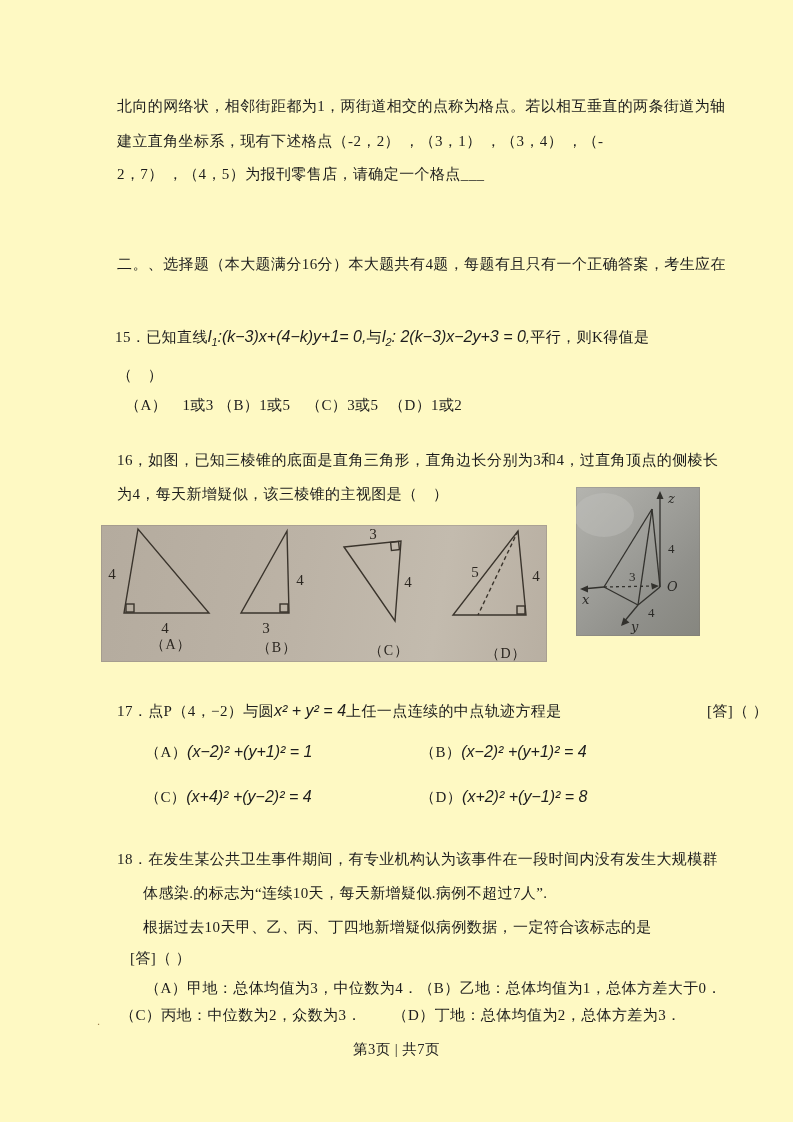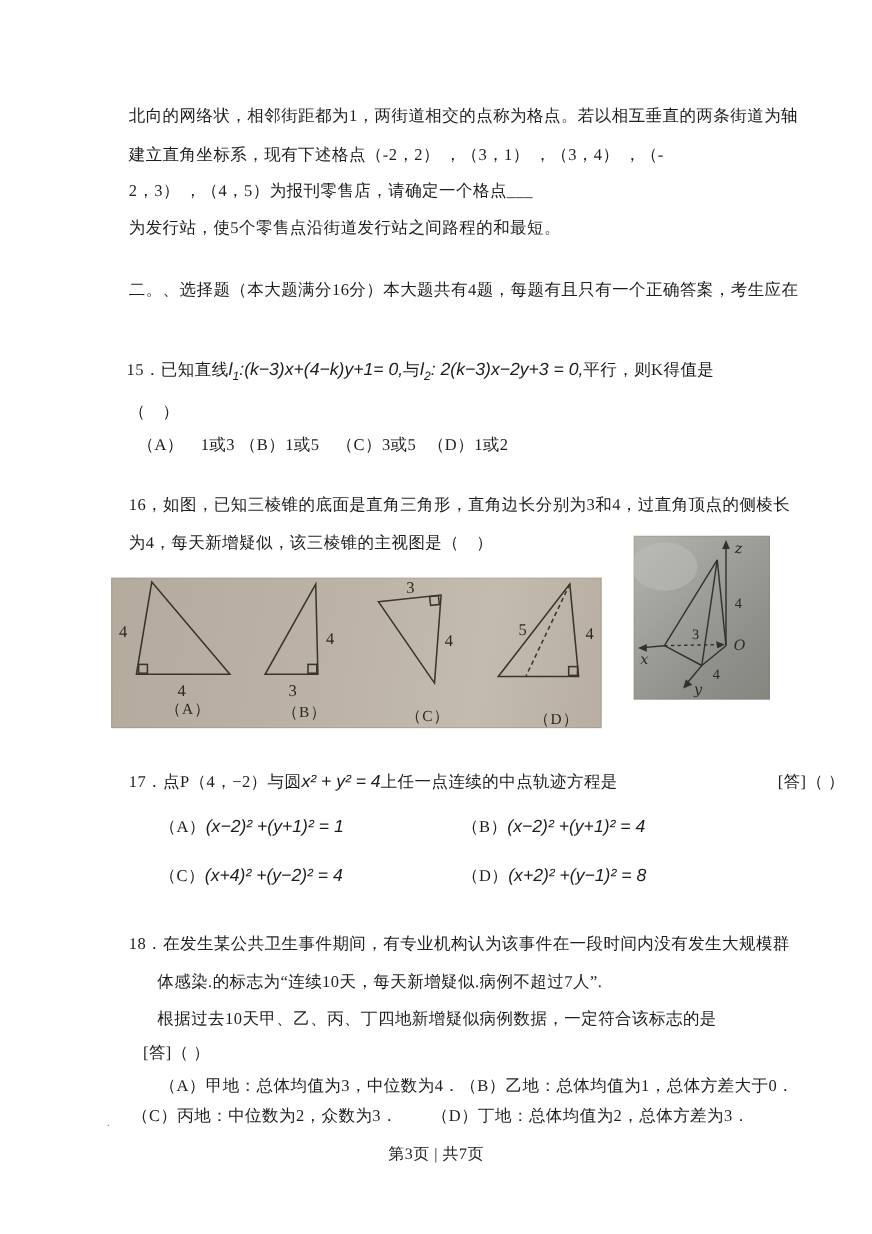--- a/index.html
+++ b/index.html
@@ -1,19 +1,19 @@
 <!DOCTYPE html>
 <html><head>
 <meta charset="utf-8">
 <style>
   html,body{margin:0;padding:0;background:#888;}
   .page{
     position:relative;
     width:793px;height:1122px;
-    background:#ffffff;
+    background:#fef9c3;
     font-family:"Liberation Serif","DejaVu Serif",serif;
     color:#1d1d1d;
     overflow:hidden;
   }
   .line{
     position:absolute;
     white-space:nowrap;
     font-size:15px;
     line-height:22px;
     letter-spacing:0.4px;
@@ -47,23 +47,22 @@
   .lead-dot{font-size:11px;color:#9d8250;}
 </style>
 </head>
 <body>
 
 <div class="page">
 
   <div class="line" style="left:117px;top:95px">北向的网络状，相邻街距都为1，两街道相交的点称为格点。若以相互垂直的两条街道为轴</div>
   <div class="line" style="left:117px;top:130px">建立直角坐标系，现有下述格点（-2，2） ，（3，1） ，（3，4） ，（-</div>
   <div class="line" style="left:117px;top:163px">
-    <span>2，3） ，（4，5）为报刊零售店，请确定一个格点</span><span>___</span>
+    <span>2，7） ，（4，5）为报刊零售店，请确定一个格点</span><span>___</span>
   </div>
-  <div class="line" style="left:117px;top:197px">为发行站，使5个零售点沿街道发行站之间路程的和最短。</div>
 
   <div class="line" style="left:117px;top:253px">二。、选择题（本大题满分16分）本大题共有4题，每题有且只有一个正确答案，考生应在</div>
 
   <div class="line" style="left:115px;top:326px">
     <span>15．</span><span>已知直线</span><span class="formula"><span>l</span><sub>1</sub><span>:(k−3)x+(4−k)y+1= 0,</span></span><span>与</span><span class="formula"><span>l</span><sub>2</sub><span>: 2(k−3)x−2y+3 = 0,</span></span><span>平行，则K得值是</span>
   </div>
   <div class="line" style="left:117px;top:364px">（　）</div>
   <div>
     <span class="line" style="left:125px;top:394px">（A）　1或3</span>
     <span class="line" style="left:218px;top:394px">（B）1或5</span>

